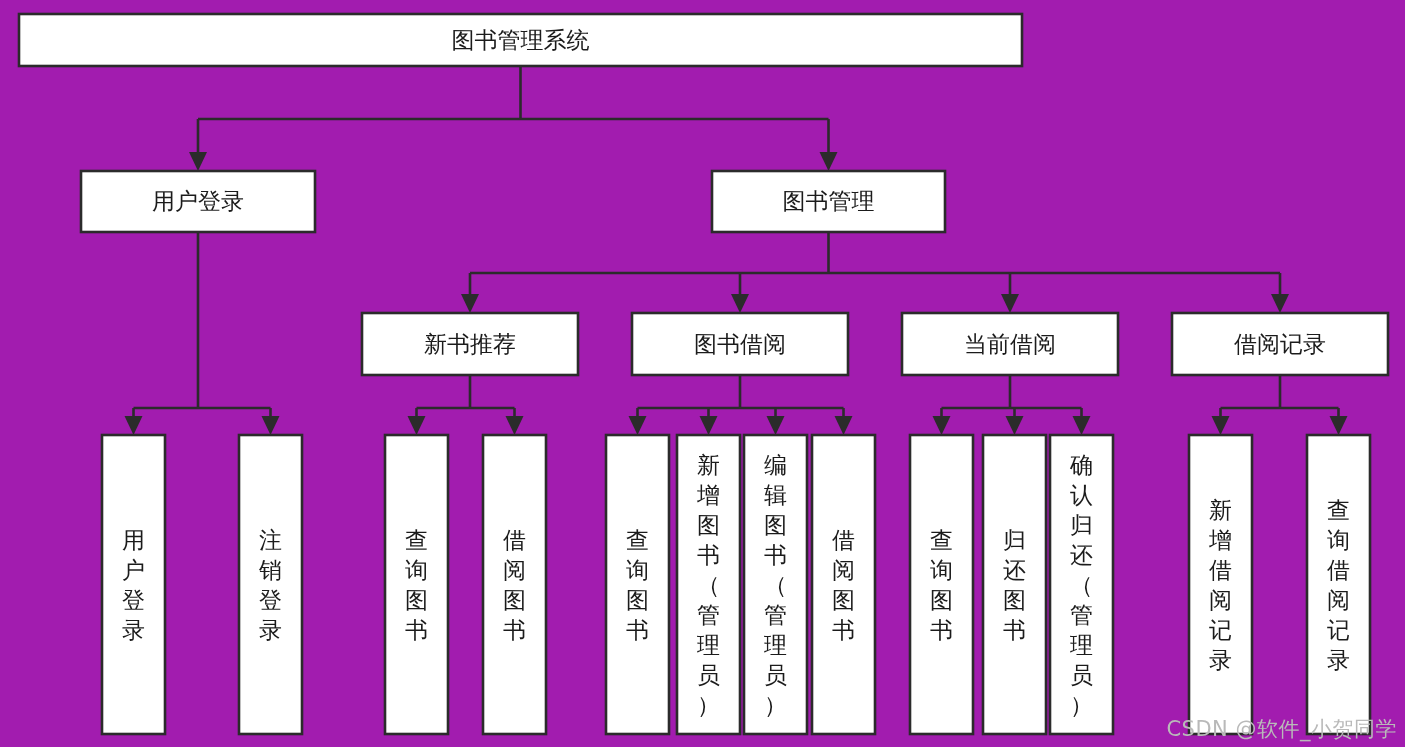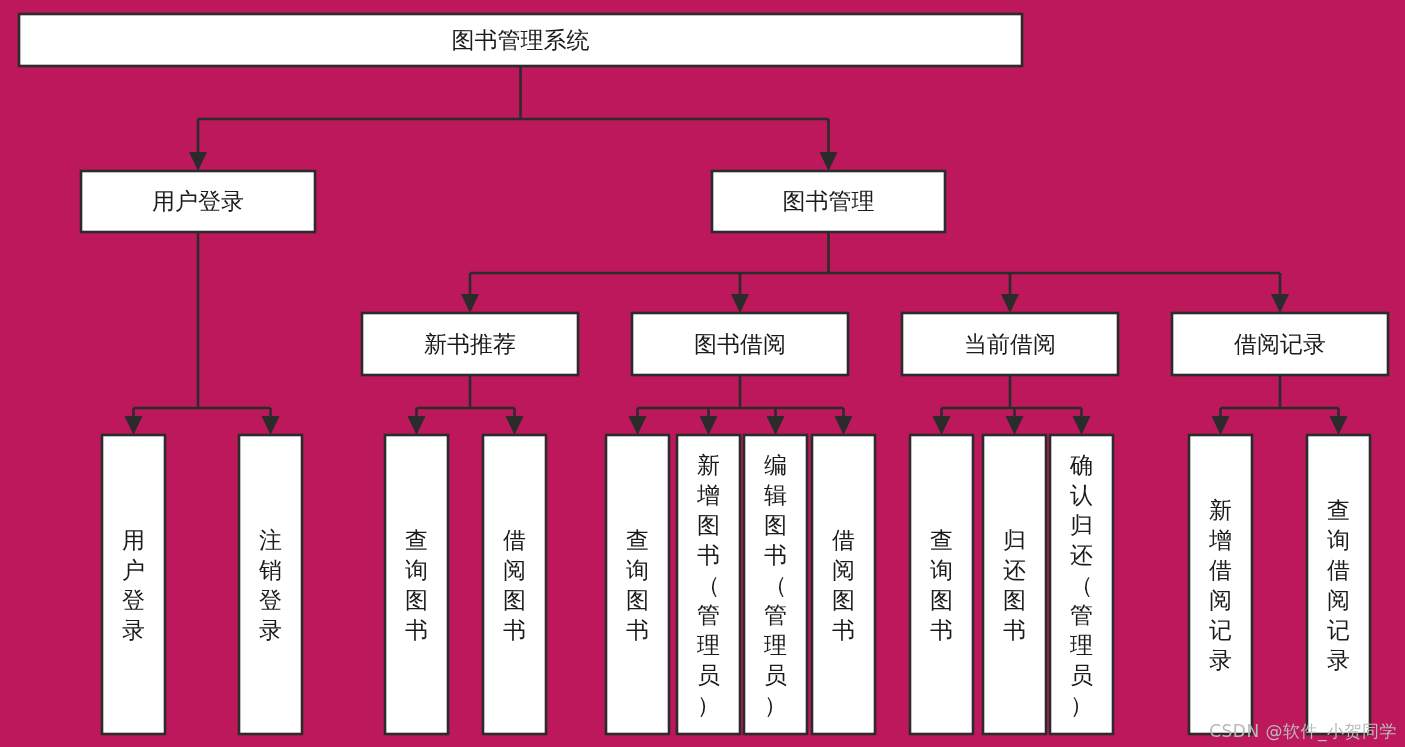--- a/index.html
+++ b/index.html
@@ -7,21 +7,21 @@
     padding: 0;
     background: #ffffff;
   }
   body {
     font-family: "DejaVu Sans", "Liberation Sans", sans-serif;
   }
   #diagram-root {
     position: relative;
     width: 1405px;
     height: 747px;
-    background: #be185d;
+    background: #a21caf;
     overflow: hidden;
   }
   svg#flow {
     position: absolute;
     left: 0;
     top: 0;
     width: 1405px;
     height: 747px;
     display: block;
   }
@@ -51,21 +51,21 @@
   }
   .arrow-head {
     fill: #2b2b2b;
     stroke: none;
   }
   .watermark {
     position: absolute;
     right: 8px;
     bottom: 4px;
     font-family: "DejaVu Sans", "Liberation Sans", sans-serif;
-    font-size: 17px;
+    font-size: 21px;
     color: #b9b9b9;
     white-space: nowrap;
     letter-spacing: 0.5px;
   }
 </style>
 </head>
 <body>
 
 <div id="diagram-root">
   <svg id="flow" viewBox="0 0 1405 747" preserveAspectRatio="none">

